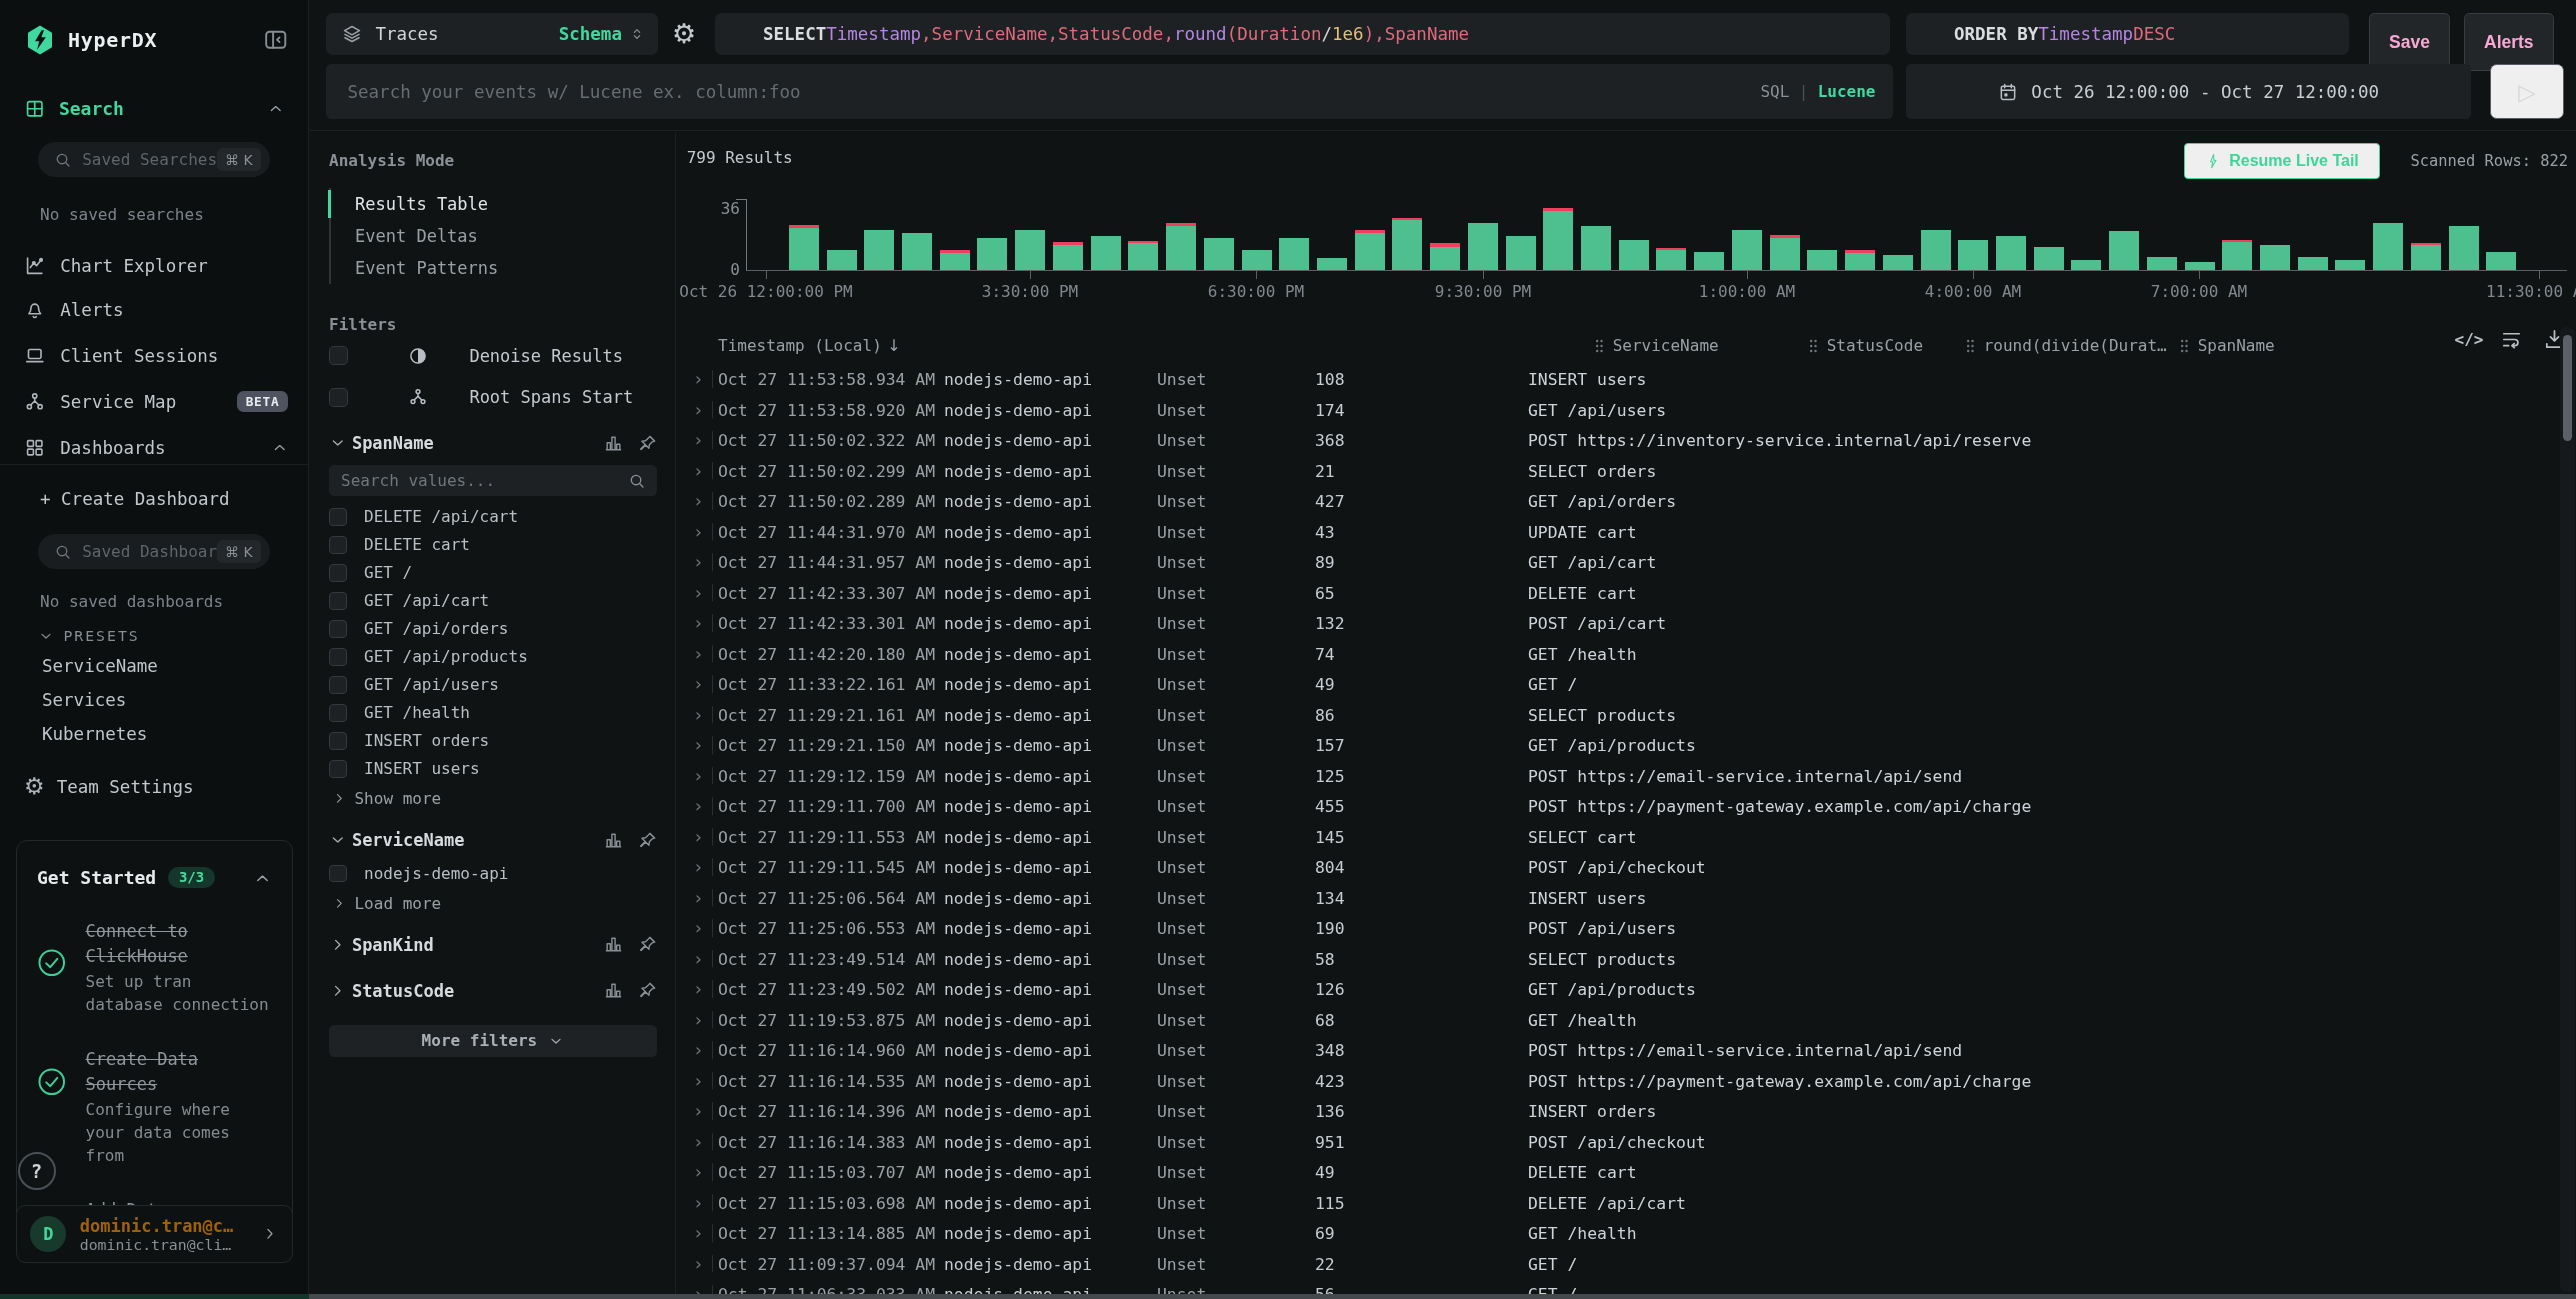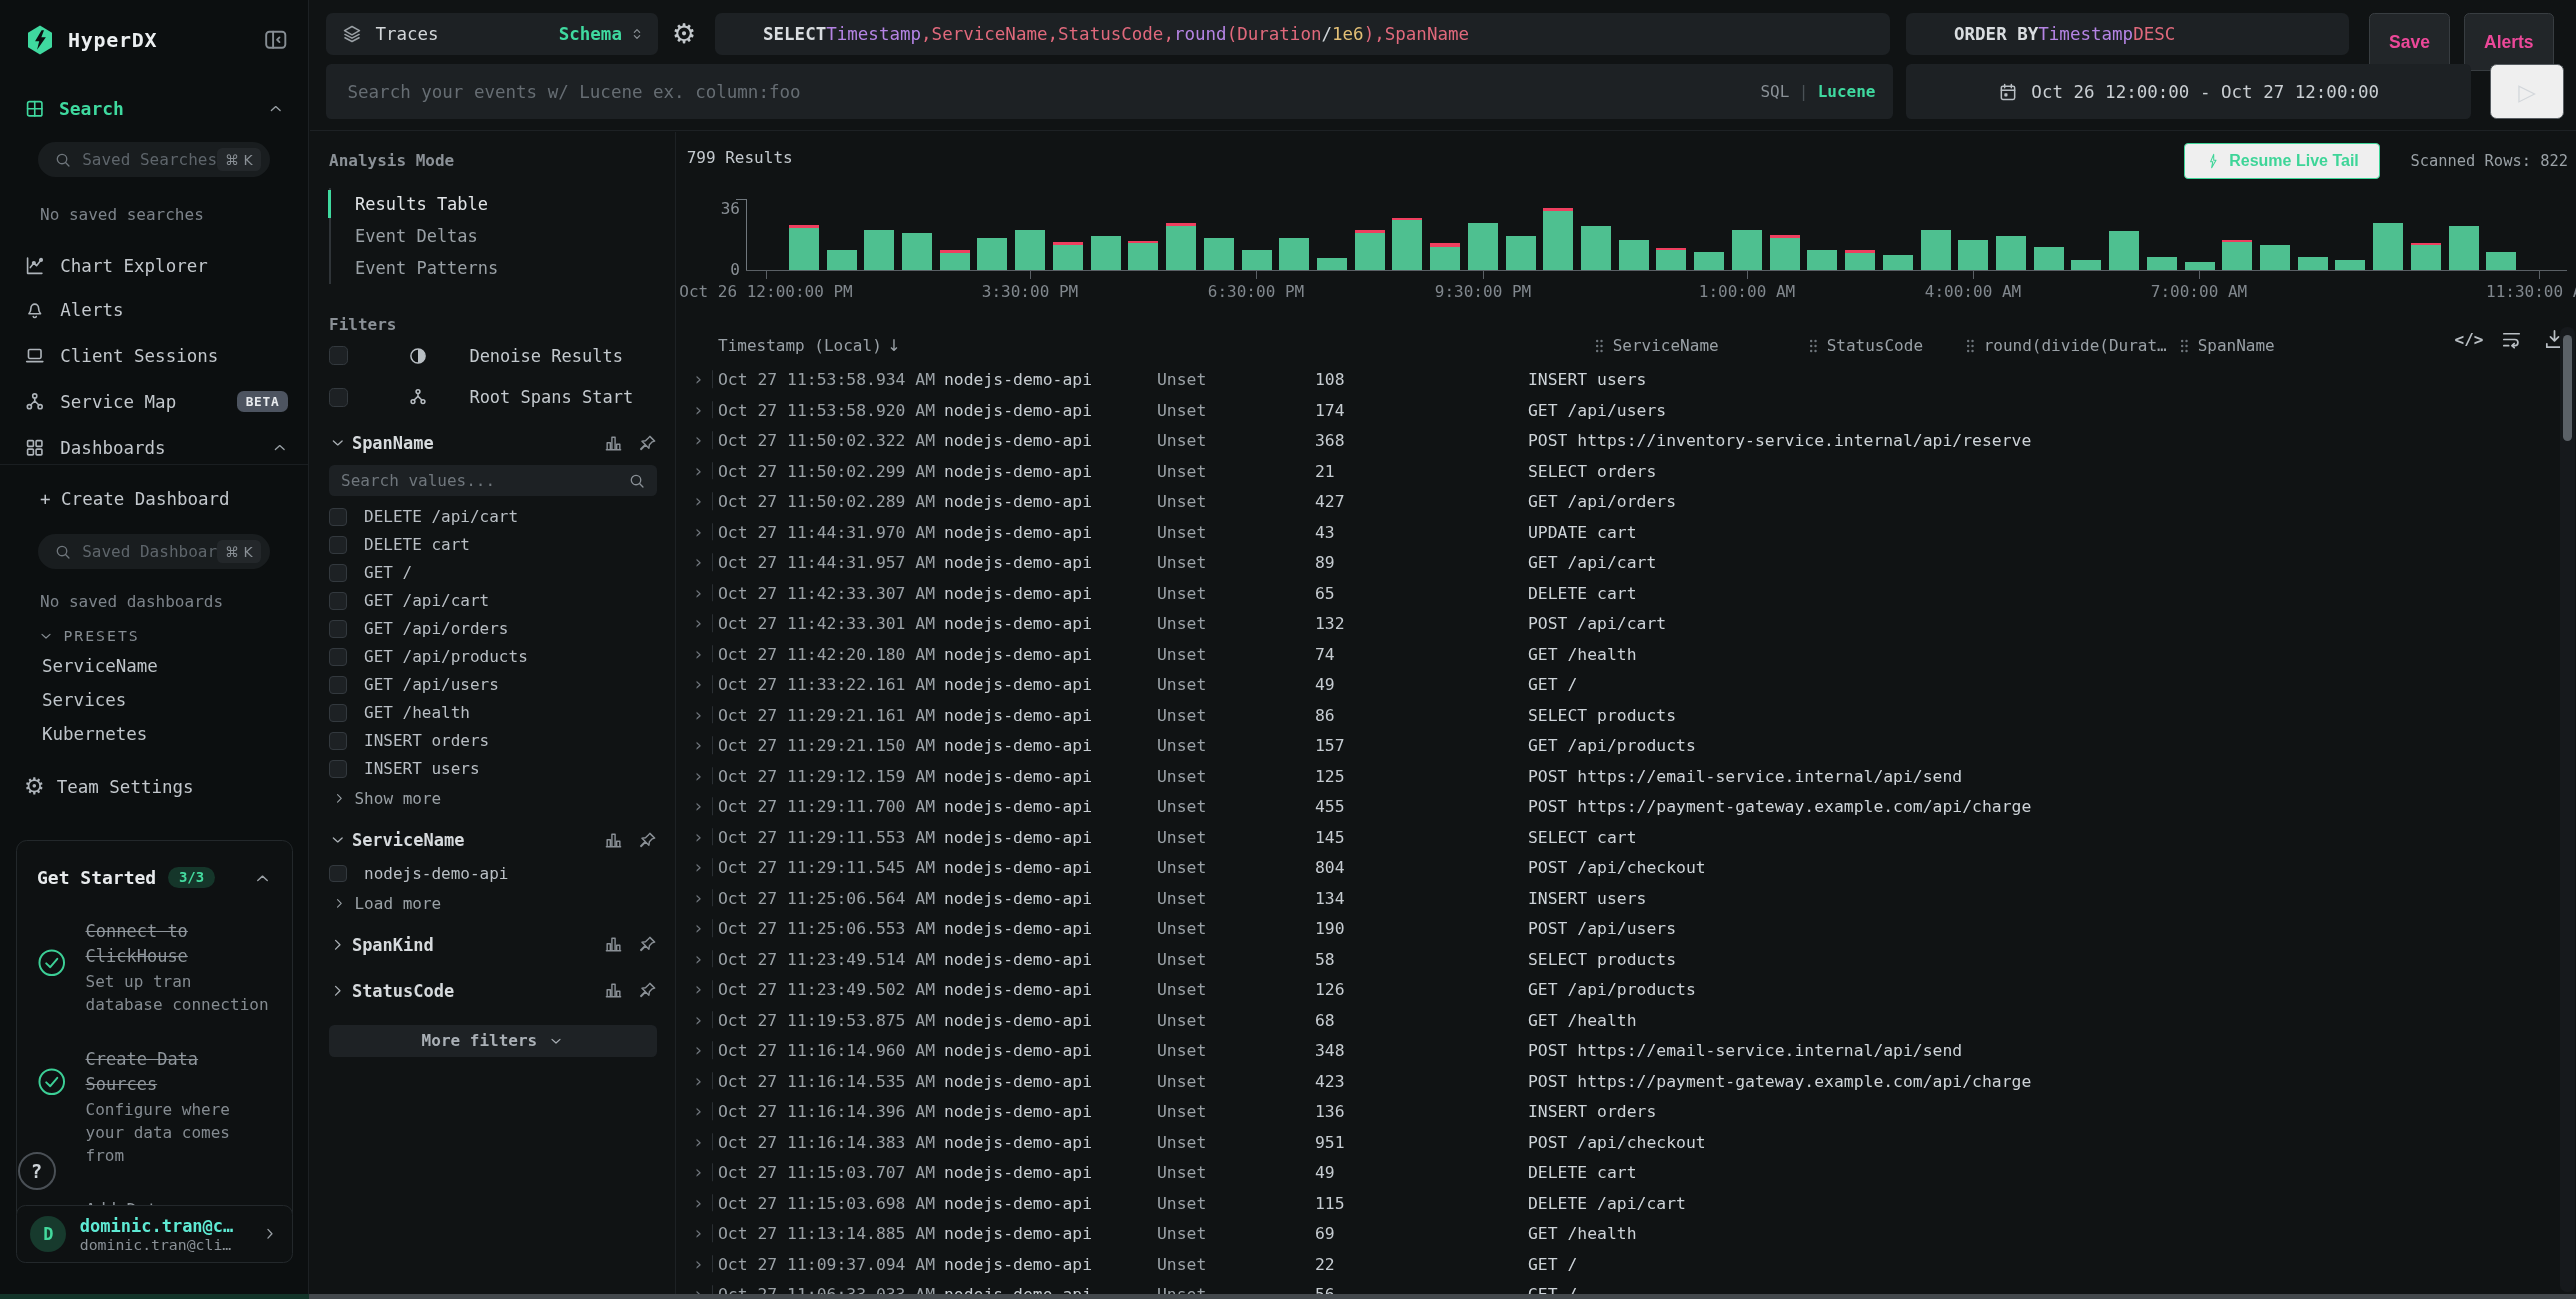--- a/index.html
+++ b/index.html
@@ -43,40 +43,40 @@
   .gs-check { flex:0 0 29.5px; height:29.5px; margin-right:19px; margin-top:29.5px; color:#3ccf96; }
   .gs-step:nth-child(3) .gs-check { margin-top:20px; }
   .gs-check.hollow { color:transparent; }
   .gs-text { flex:1; min-width:0; }
   .gs-step-title { font-size:17px; color:#8f969c; text-decoration:line-through; line-height:25px; }
   .gs-step-desc { font-size:16px; color:#848b91; line-height:23px; margin-top:1.3px; }
   .help-circle { position:absolute; left:17.5px; top:1152px; width:38px; height:38px; border-radius:50%; border:2px solid #4a5056; background:#101314; color:#ccd2d7; font-size:19px; font-weight:700; display:flex; align-items:center; justify-content:center; z-index:7; }
   .user-card { position:absolute; left:16px; top:1205px; width:277px; height:58px; border:1.3px solid #23282b; border-radius:9.4px; background:#0e1112; display:flex; align-items:center; padding:0 13.4px; z-index:6; }
   .avatar { width:36px; height:36px; border-radius:50%; background:#173a2d; color:#43d99d; font-size:17px; font-weight:700; display:flex; align-items:center; justify-content:center; }
   .user-meta { margin-left:13.4px; flex:1; min-width:0; }
-  .user-name { font-size:17px; font-weight:700; color:#5eead4; white-space:nowrap; }
+  .user-name { font-size:17px; font-weight:700; color:#a16207; white-space:nowrap; }
   .user-email { font-size:14.8px; color:#8a9197; white-space:nowrap; }
   .user-card .chev { color:#9aa0a5; }
 
   
   .topbar { position:absolute; left:310px; top:0; right:0; height:131px; background:#101314; border-bottom:1.3px solid #1d2124; z-index:4; }
   .tb-box { position:absolute; top:13.4px; height:42px; background:#1d2124; border-radius:6.7px; display:flex; align-items:center; }
   .src-box { left:16px; width:332px; padding:0 13.4px 0 16px; }
   .src-box .lbl { margin-left:13.4px; font-size:17.5px; color:#d3d7da; flex:1; }
   .schema-lbl { font-size:17.5px; font-weight:700; color:#3fd99f; margin-right:6.7px; }
   .gearbtn { position:absolute; left:362px; top:20px; color:#c3c8cc; }
   .sql-box { left:405px; width:1175px; padding:0 20px; font-size:17.5px; white-space:nowrap; overflow:hidden; }
   .ob-box { left:1596px; width:443px; padding:0 20px; font-size:17.5px; white-space:nowrap; }
   .tk { }
   .tk-kw { color:#d9dde0; font-weight:700;margin-left:28px; }
   .tk-purple { color:#b584e4; }
   .tk-salmon { color:#e0697c; }
   .tk-yellow { color:#e2bf76; }
   .tk-white  { color:#cfd4d8; }
-  .tb-btn { position:absolute; top:13.4px; height:58px; background:#222629; border:0.7px solid #383d41; border-radius:5.4px; color:#ec4899; font-size:17.5px; font-weight:700; display:flex; align-items:center; padding:0 19px; }
+  .tb-btn { position:absolute; top:13.4px; height:58px; background:#222629; border:0.7px solid #383d41; border-radius:5.4px; color:#f9a8d4; font-size:17.5px; font-weight:700; display:flex; align-items:center; padding:0 19px; }
   .save-btn { left:2059px; }
   .alerts-btn { left:2154px; }
   .row2-input { position:absolute; left:16px; top:64px; width:1567px; height:55px; background:#1d2124; border-radius:5.4px; display:flex; align-items:center; padding:0 17.5px 0 21.5px; }
   .row2-input input { flex:1; min-width:0; background:transparent; border:none; outline:none; color:#c6cbd0; font:inherit; font-size:17.5px; }
   .row2-input input::placeholder { color:#666d73; }
   .mode-sql { color:#8a9197; font-size:16px; }
   .mode-div { color:#4a5156; font-size:16px; margin:0 9.4px; }
   .mode-lucene { color:#3fd99f; font-size:16px; font-weight:700; }
   .date-box { position:absolute; left:1596px; top:64px; width:565px; height:55px; background:#1d2124; border-radius:5.4px; display:flex; align-items:center; justify-content:center; color:#c9ced2; font-size:17.5px; }
   .date-box .nico { width:20px; height:20px; color:#b9bfc4; margin-right:13.4px; }

